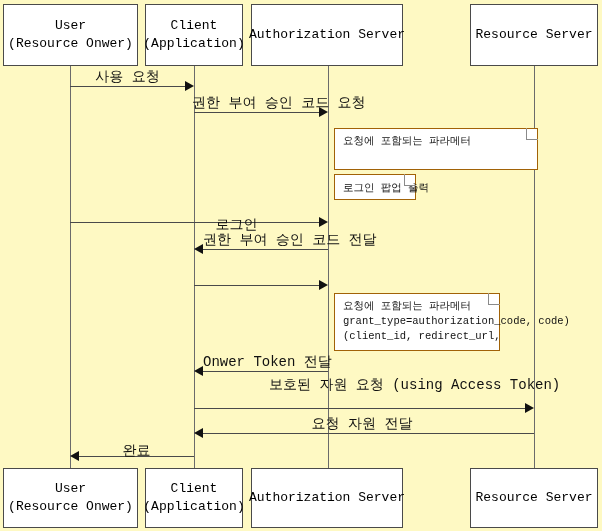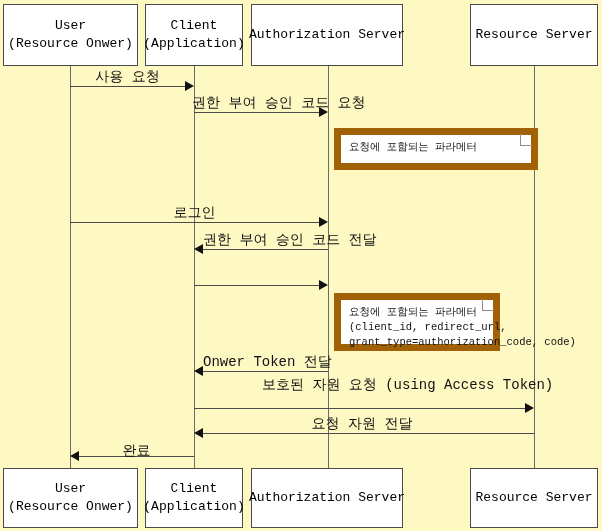--- a/index.html
+++ b/index.html
@@ -54,21 +54,21 @@
     font-size: 14px;
     color: #111111;
     white-space: nowrap;
     text-align: center;
     line-height: 14px;
   }
   .note {
     position: absolute;
     box-sizing: border-box;
     background: #ffffff;
-    border: 7px solid #a16207;
+    border: 1px solid #a16207;
     font-size: 10.5px;
     color: #111111;
     line-height: 15px;
     padding: 5px 8px 4px 8px;
     white-space: nowrap;
   }
   .note .fold {
     position: absolute;
     top: -1px;
     right: -1px;
@@ -120,52 +120,56 @@
   <div class="arrowhead right" style="left:319px; top:107px;"></div>
   <div class="msg-label" style="left:192px; top:96px; width:125px;">
     <span>권한 부여 승인 코드 요청</span>
   </div>
 
   <div class="note" style="left:334px; top:128px; width:204px; height:42px;">
     <span class="nline">요청에 포함되는 파라메터</span>
     <div class="fold"></div>
   </div>
 
+  <div class="note" style="left:334px; top:174px; width:82px; height:26px; line-height:16px;">
+    <span class="nline">로그인 팝업 출력</span>
+    <div class="fold"></div>
+  </div>
 
   <div class="msg" style="left:70px; top:222px; width:249px;"></div>
   <div class="arrowhead right" style="left:319px; top:217px;"></div>
-  <div class="msg-label" style="left:70px; top:206px; width:249px;">
+  <div class="msg-label" style="left:70px; top:218px; width:249px;padding-left:42px;">
     <span>로그인</span>
   </div>
 
   <div class="msg" style="left:203px; top:249px; width:125px;"></div>
   <div class="arrowhead left" style="left:194px; top:244px;"></div>
   <div class="msg-label" style="left:203px; top:233px; width:125px;">
     <span>권한 부여 승인 코드 전달</span>
   </div>
 
   <div class="msg" style="left:194px; top:285px; width:125px;"></div>
   <div class="arrowhead right" style="left:319px; top:280px;"></div>
 
   <div class="note" style="left:334px; top:293px; width:166px; height:58px;">
     <span class="nline">요청에 포함되는 파라메터</span>
+    <span class="nline">grant_type=authorization_code, code)</span>
     <span class="nline">(client_id, redirect_url,</span>
-    <span class="nline">grant_type=authorization_code, code)</span>
     <div class="fold"></div>
   </div>
 
   <div class="msg" style="left:203px; top:371px; width:125px;"></div>
   <div class="arrowhead left" style="left:194px; top:366px;"></div>
   <div class="msg-label" style="left:203px; top:355px; width:125px;">
     <span>Onwer Token 전달</span>
   </div>
 
   <div class="msg" style="left:194px; top:408px; width:331px;"></div>
   <div class="arrowhead right" style="left:525px; top:403px;"></div>
-  <div class="msg-label" style="left:262px; top:378px; width:200px;">
+  <div class="msg-label" style="left:269px; top:378px; width:200px;">
     <span class="nline">보호된 자원 요청</span>
     <span class="nline">(using Access Token)</span>
   </div>
 
   <div class="msg" style="left:203px; top:433px; width:331px;"></div>
   <div class="arrowhead left" style="left:194px; top:428px;"></div>
   <div class="msg-label" style="left:262px; top:417px; width:200px;">
     <span>요청 자원 전달</span>
   </div>
 

